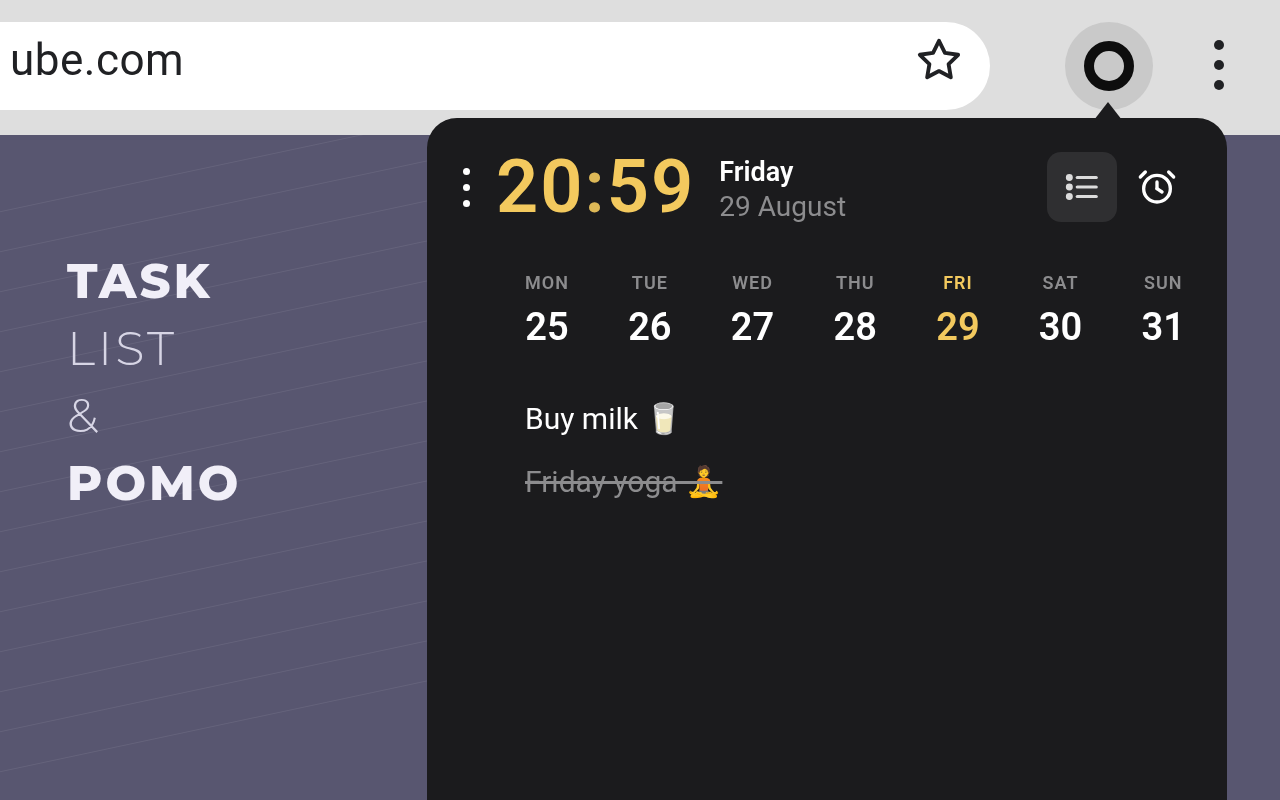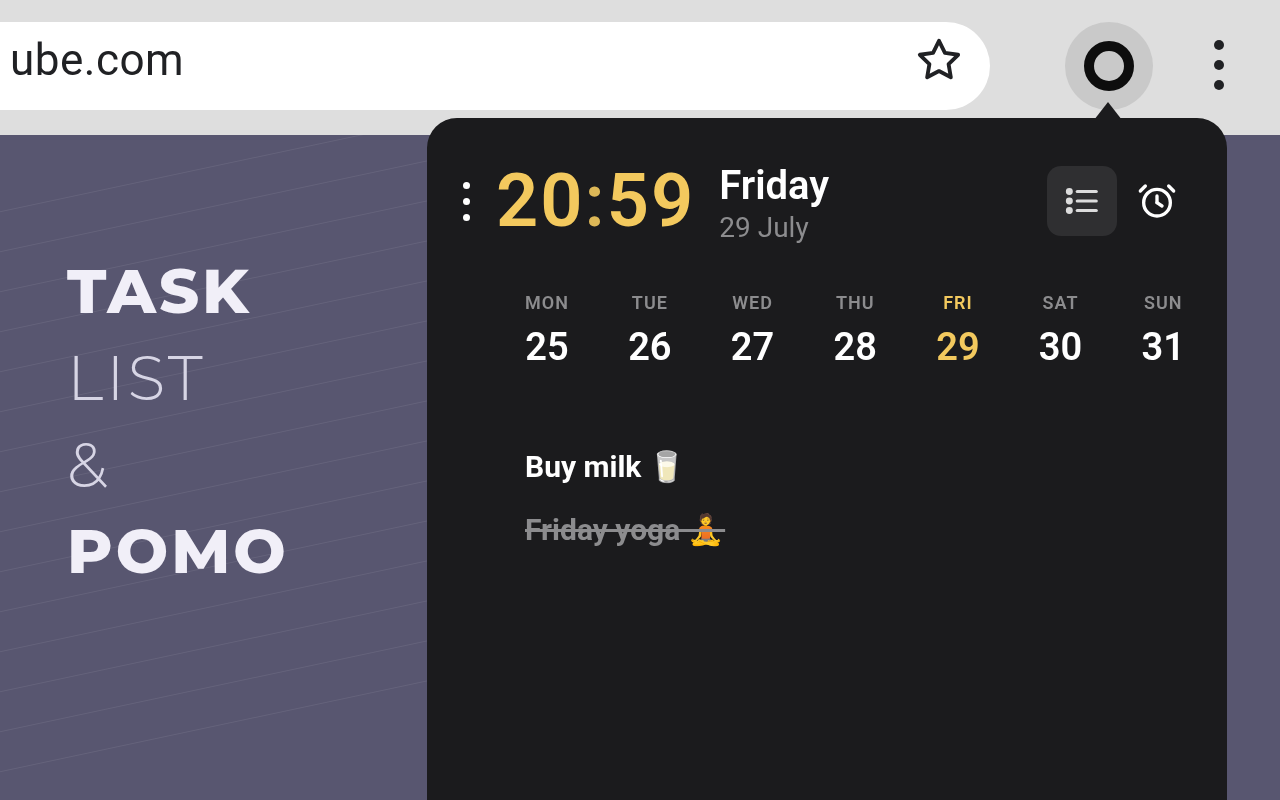--- a/index.html
+++ b/index.html
@@ -101,21 +101,21 @@
   
   
   .promo {
     position: absolute;
     left: 67px;
     top: 248px;
     color: #d7d5e5;
     font-family: "Montserrat", "Segoe UI", Arial, sans-serif;
   }
   .promo-line {
-    font-size: 62px;
+    font-size: 48px;
     line-height: 1.4;
     letter-spacing: 3px;
     font-weight: 300;
   }
   .promo-line.strong {
     font-weight: 800;
     color: #f1eff8;
   }
   
   
@@ -131,21 +131,21 @@
   }
   .popup {
     position: absolute;
     left: 427px;
     top: 118px;
     width: 800px;
     height: 682px;
     background: #1b1b1d;
     border-radius: 30px 30px 0 0;
     color: #fff;
-    padding: 40px 48px 0 28px;
+    padding: 32px 48px 0 28px;
   }
   .popup-top {
     display: flex;
     align-items: center;
     gap: 18px;
   }
   .popup-kebab {
     display: flex;
     flex-direction: column;
     gap: 9px;
@@ -167,21 +167,21 @@
   }
   .clock .colon {
     color: #f3c95e;
     opacity: 0.9;
   }
   .dateblock {
     margin-left: 6px;
     margin-top: 4px;
   }
   .weekday {
-    font-size: 40px;
+    font-size: 27px;
     font-weight: 600;
     color: #ffffff;
   }
   .subdate {
     font-size: 28px;
     color: #8c8c8e;
     margin-top: 2px;
   }
   .top-right {
     margin-left: auto;
@@ -233,23 +233,22 @@
     margin-top: 12px;
     font-size: 38px;
     font-weight: 600;
     color: #ffffff;
   }
   .daycell.selected .daynum { color: #f3c95e; }
   .daycell.selected .dowlabel { color: #f3c95e; }
   
   
   .tasks {
-    margin-top: 80px;
+    margin-top: 52px;
     margin-left: 70px;
-    font-weight: bold;
   }
   .task {
     font-size: 30px;
     margin-bottom: 28px;
     color: #ffffff;
     cursor: pointer;
   }
   .task.done {
     color: #8c8c8e;
     text-decoration: line-through;
@@ -311,21 +310,21 @@
     <div class="popup-kebab">
       <div class="dot"></div>
         <div class="dot"></div>
         <div class="dot"></div>
     </div>
     <div class="clock">
       <span>20</span><span class="colon">:</span><span>59</span>
     </div>
     <div class="dateblock">
       <div class="weekday">Friday</div>
-      <div class="subdate">29 July</div>
+      <div class="subdate">29 August</div>
     </div>
     <div class="top-right">
       <div class="tasklist-btn">
         <svg width="38" height="38" viewBox="0 0 24 24" fill="none" stroke="#dcdcdc" stroke-width="2" stroke-linecap="round">
           <line x1="9" y1="6" x2="21" y2="6"></line>
           <line x1="9" y1="12" x2="21" y2="12"></line>
           <line x1="9" y1="18" x2="21" y2="18"></line>
           <circle cx="4" cy="6" r="1.2" fill="#dcdcdc"></circle>
           <circle cx="4" cy="12" r="1.2" fill="#dcdcdc"></circle>
           <circle cx="4" cy="18" r="1.2" fill="#dcdcdc"></circle>

